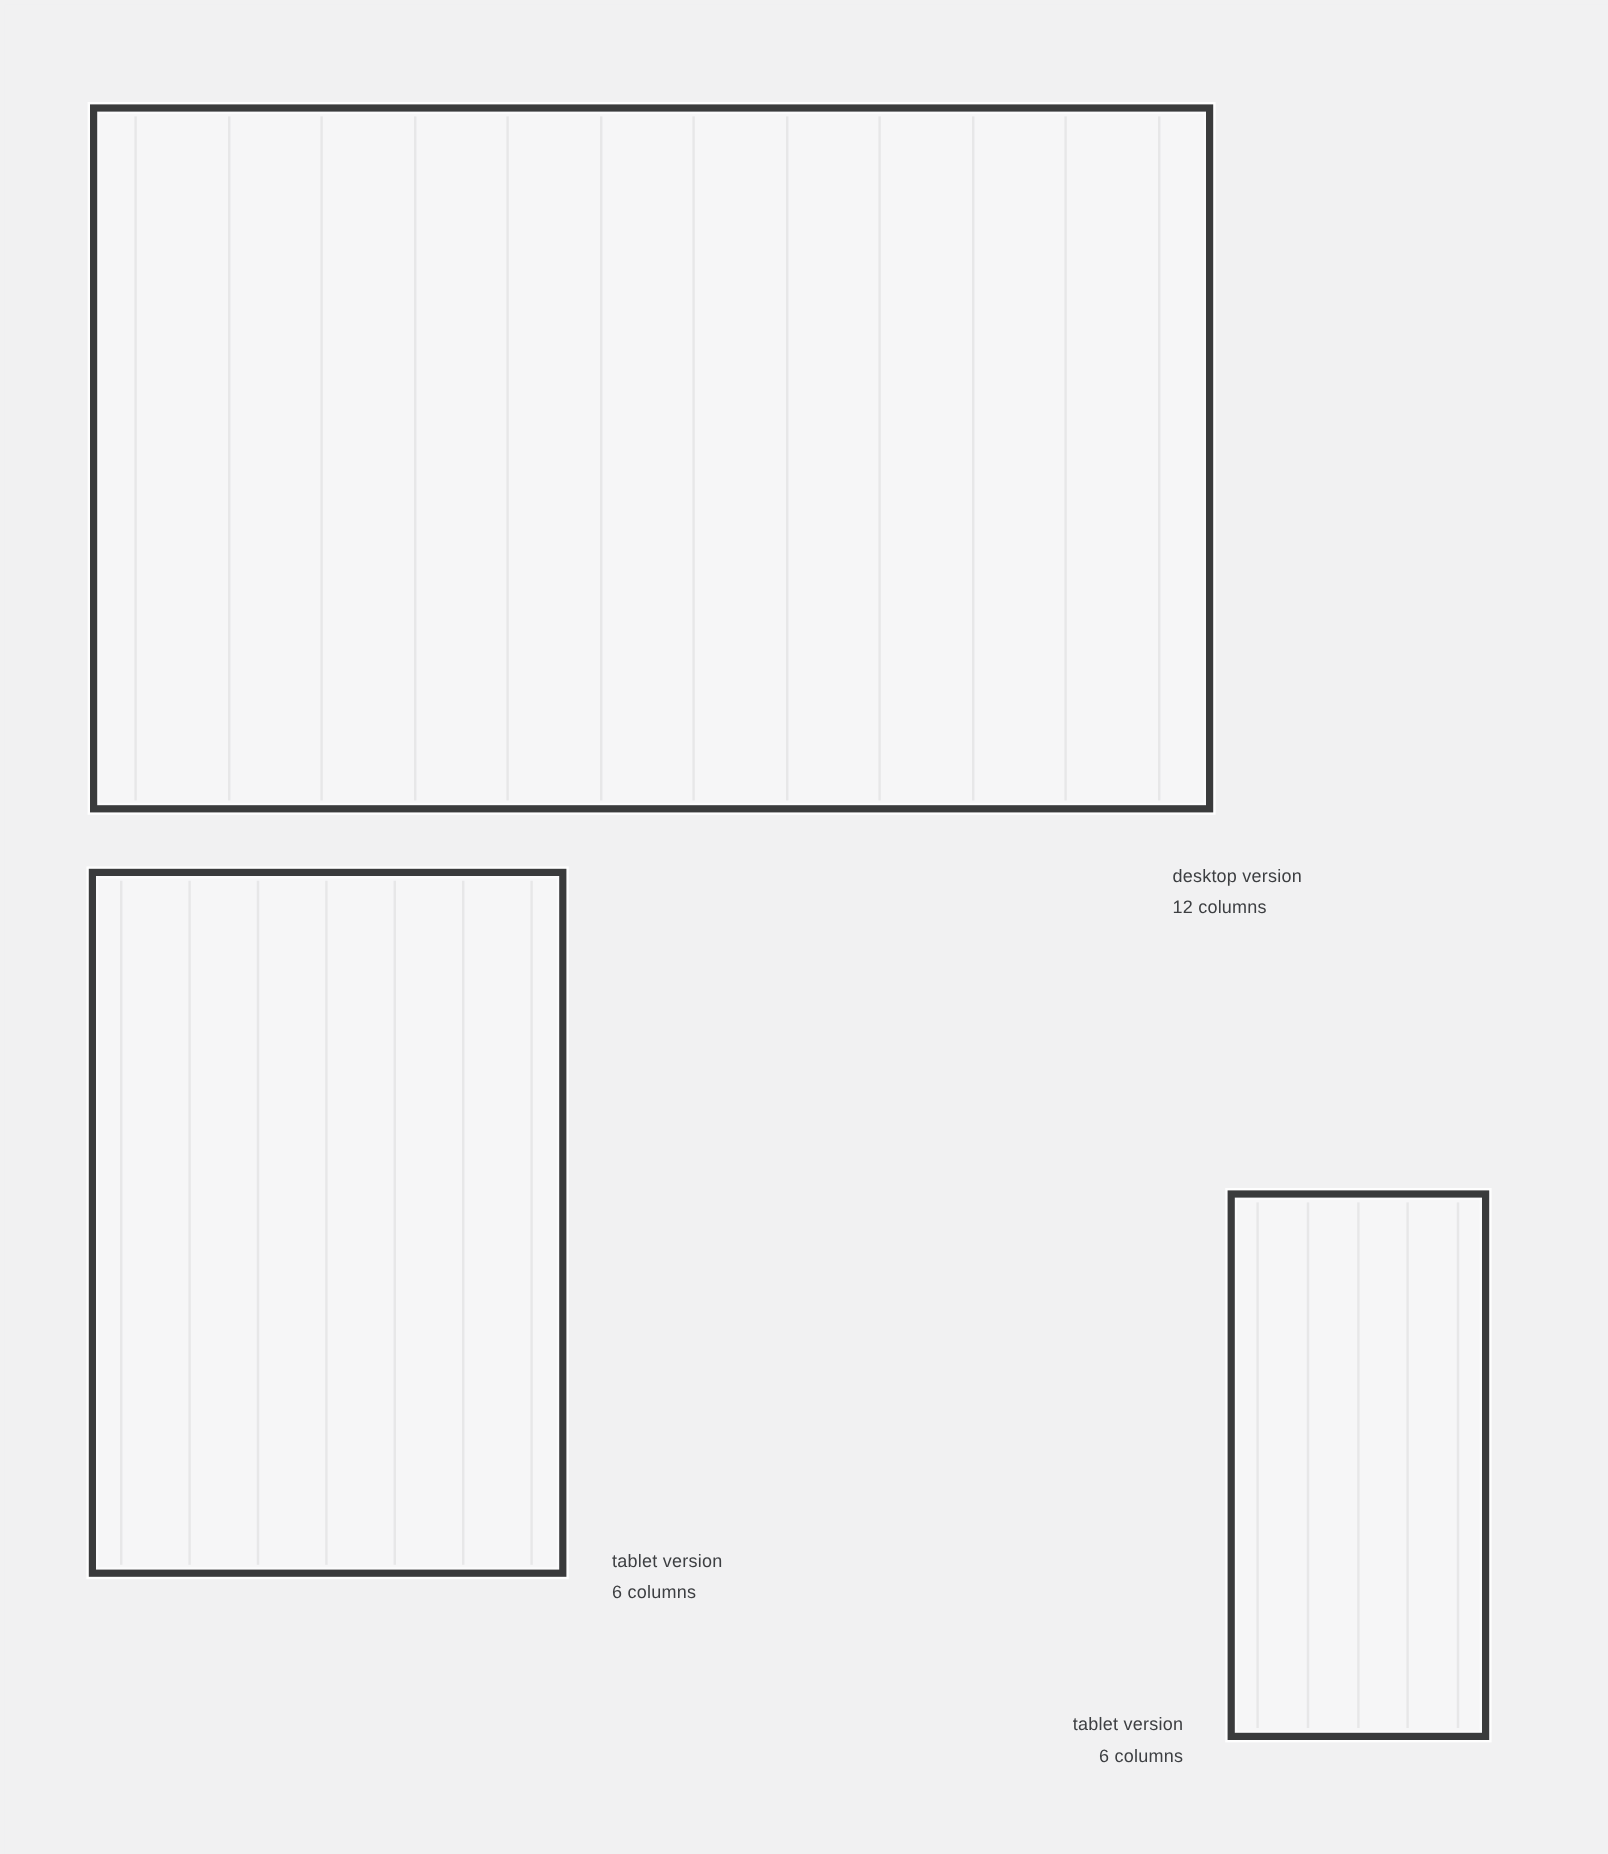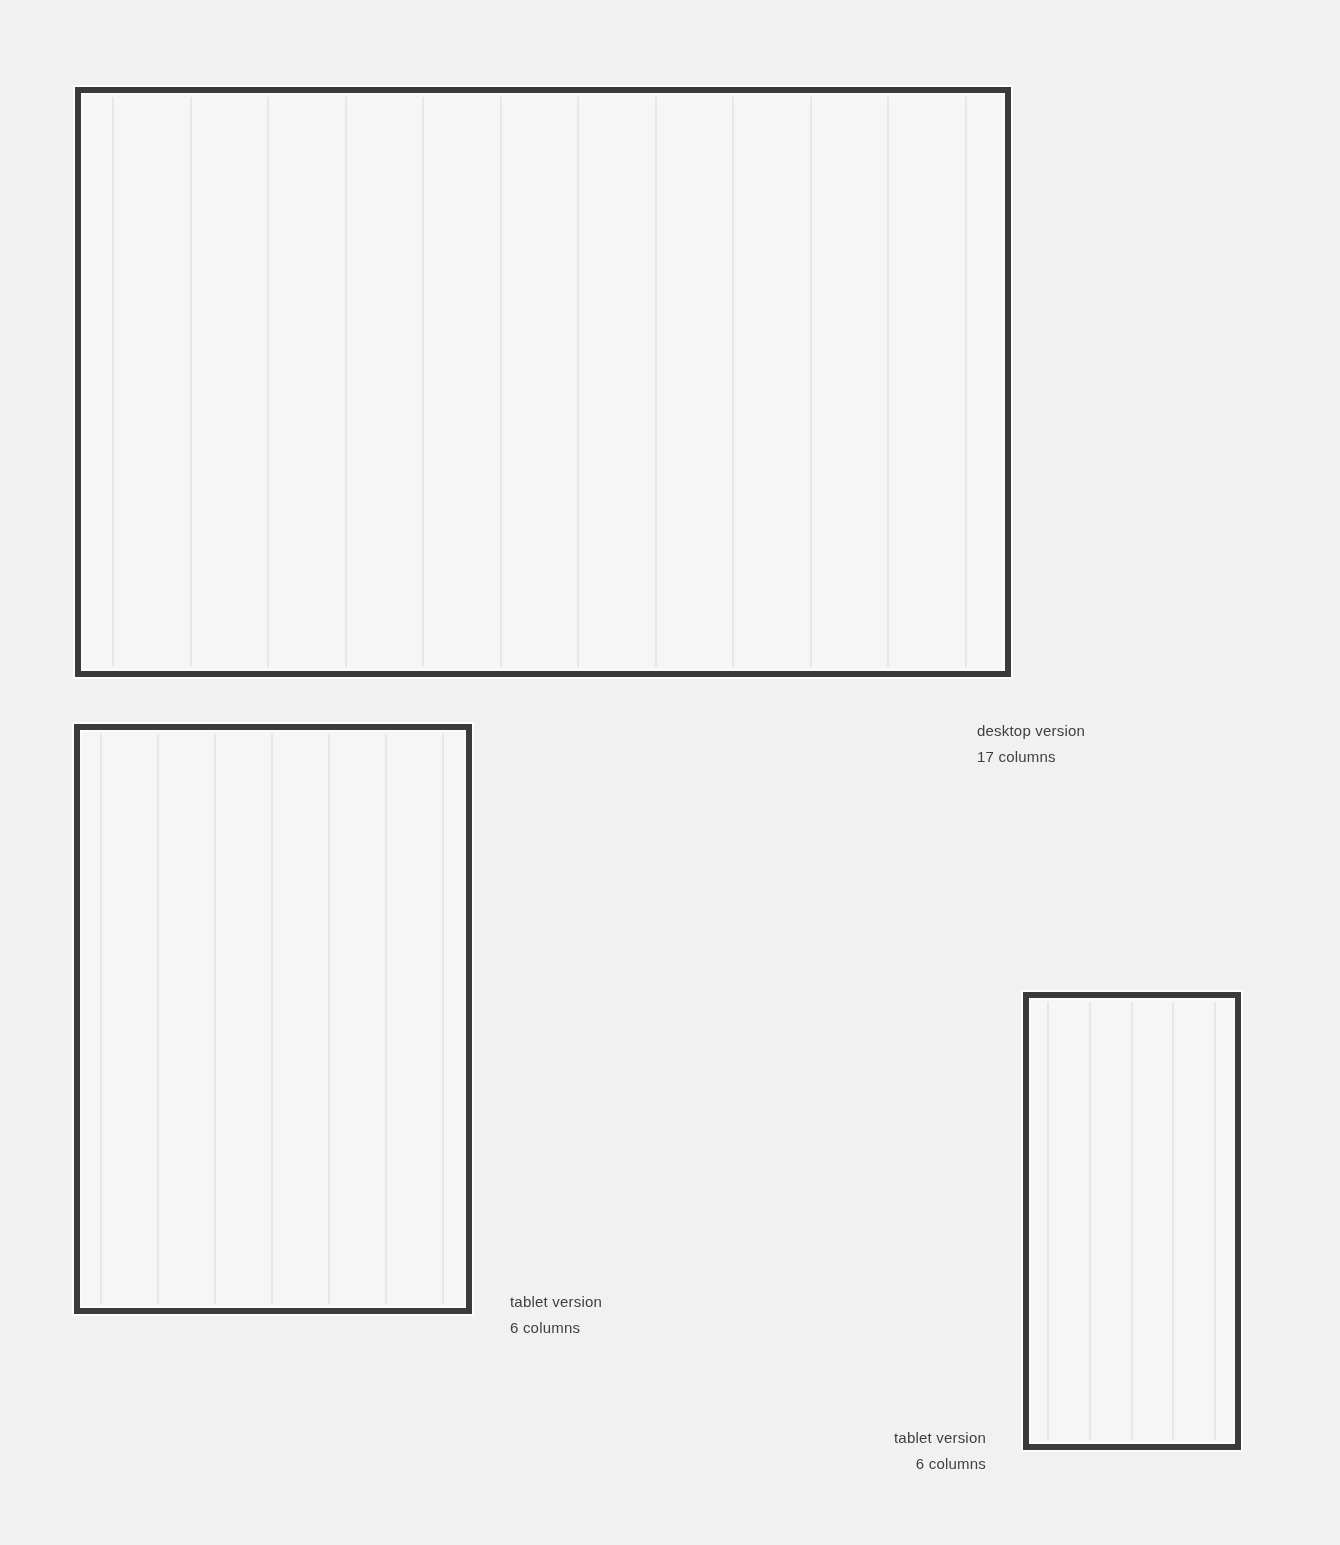--- a/index.html
+++ b/index.html
@@ -87,21 +87,21 @@
       <div class="gmargin left"></div>
       <div class="gcol"></div>
       <div class="gcol"></div>
       <div class="gcol"></div>
       <div class="gcol"></div>
       <div class="gmargin right"></div>
     </div>
 
   <div class="label" id="label-desktop">
     <div>desktop version</div>
-    <div>17 columns</div>
+    <div>12 columns</div>
   </div>
 
   <div class="label" id="label-tablet-a">
     <div>tablet version</div>
     <div>6 columns</div>
   </div>
 
   <div class="label" id="label-tablet-b">
     <div>tablet version</div>
     <div>6 columns</div>

